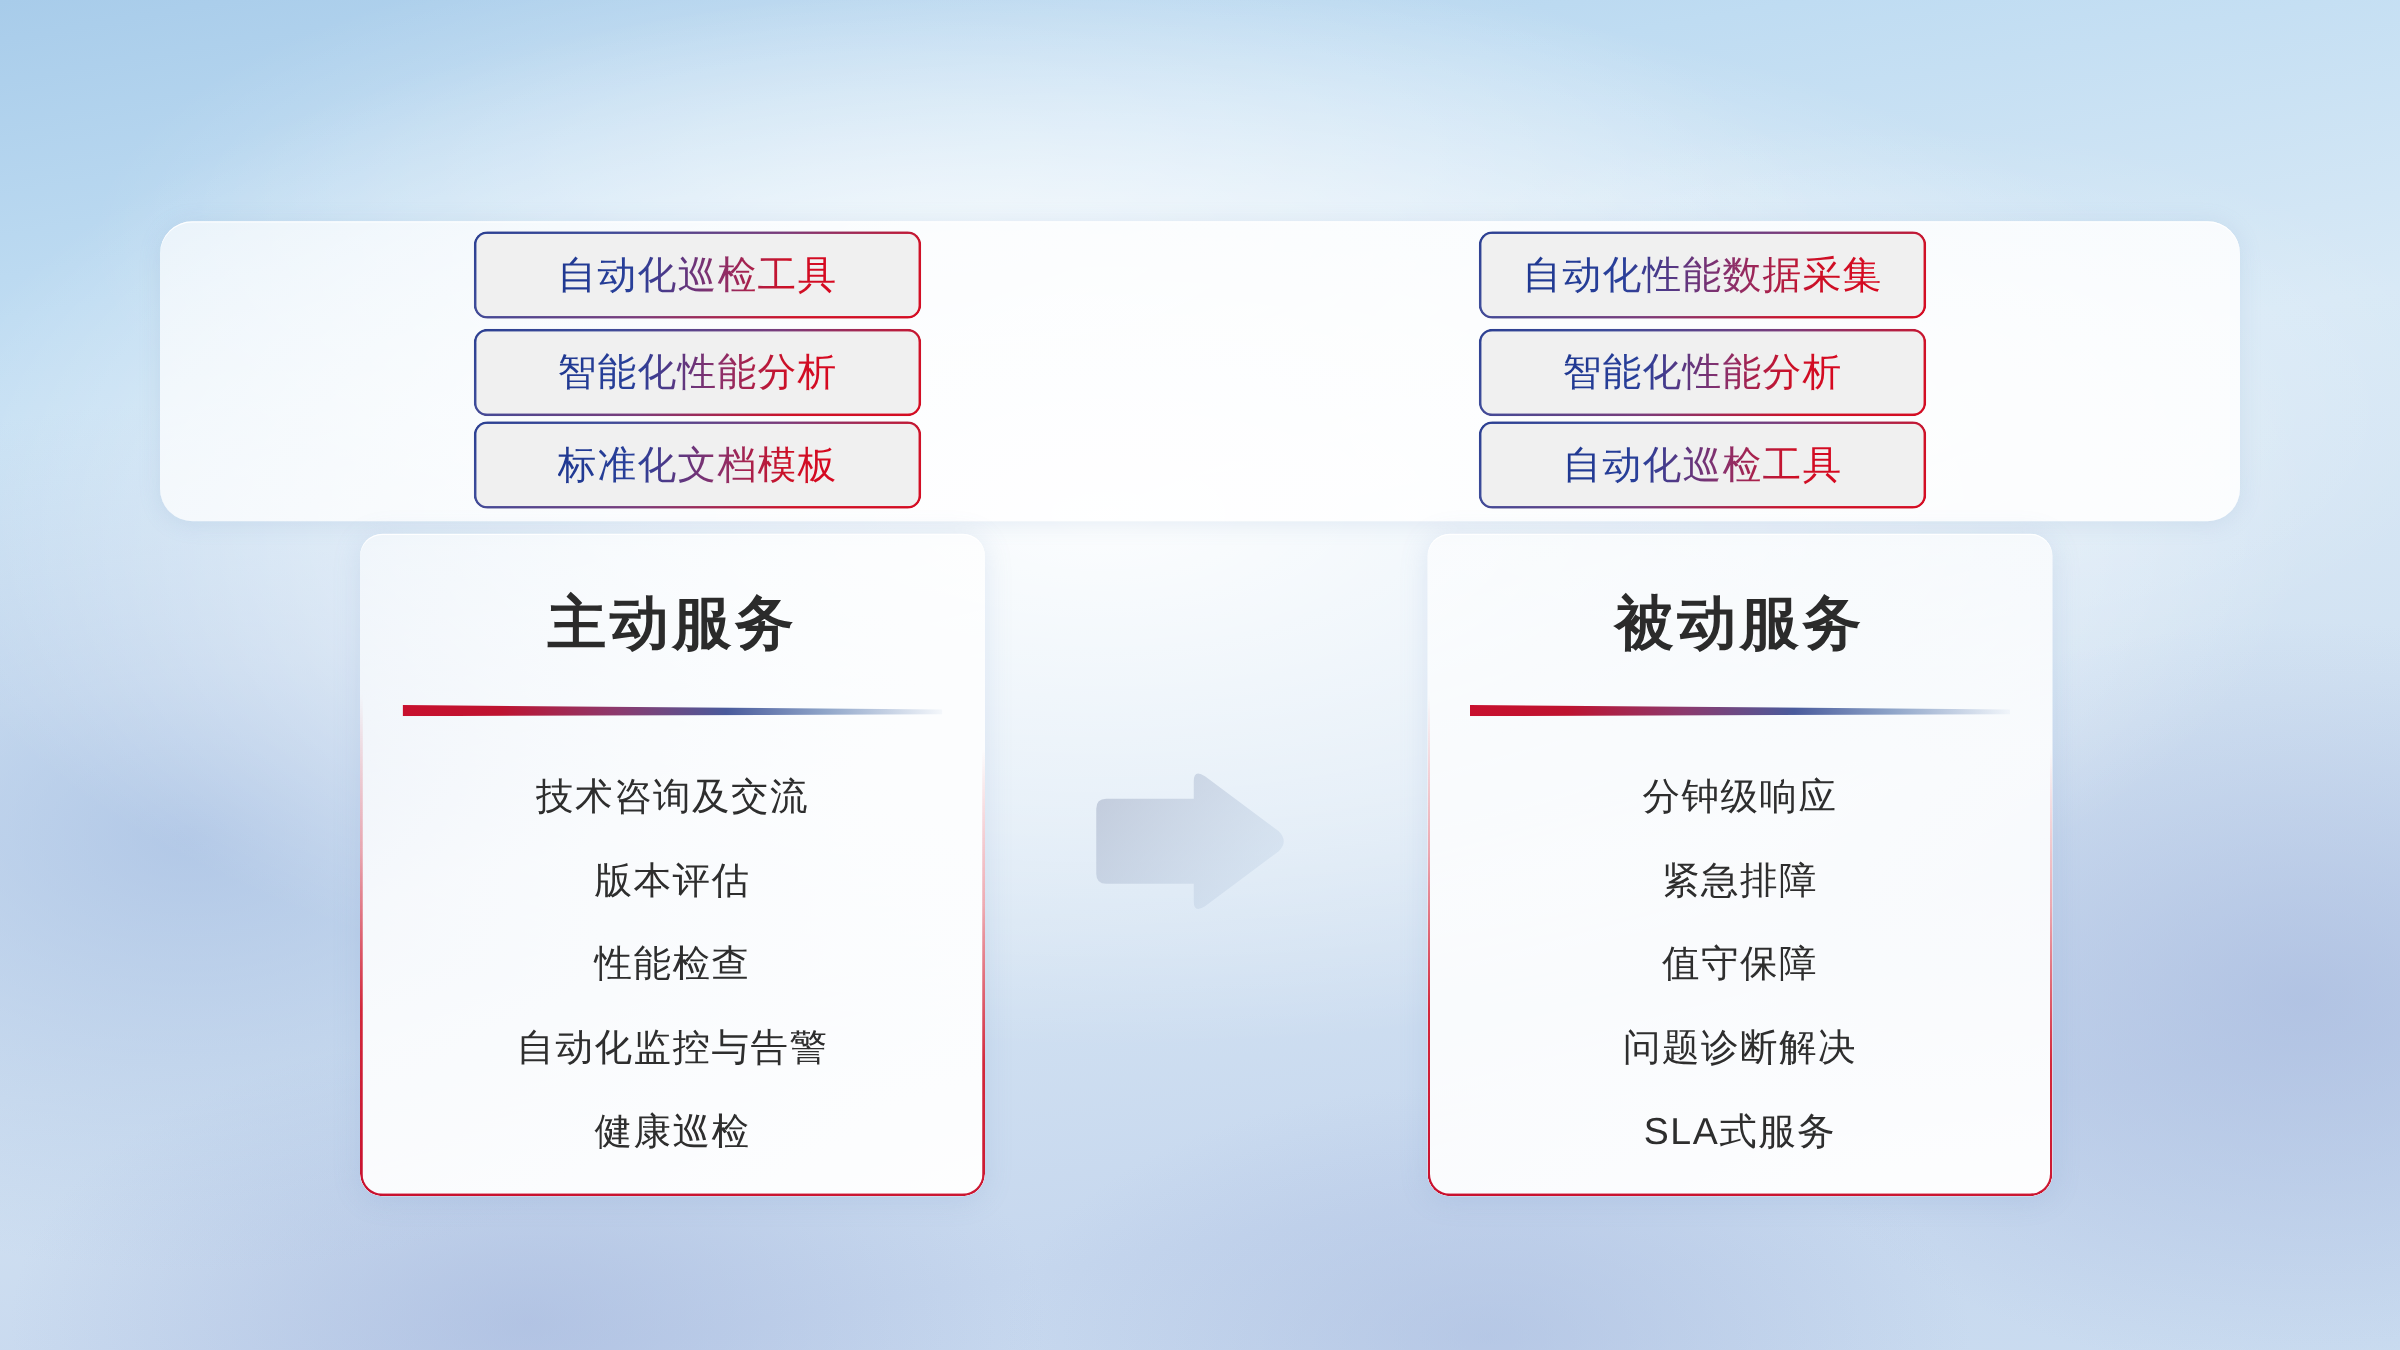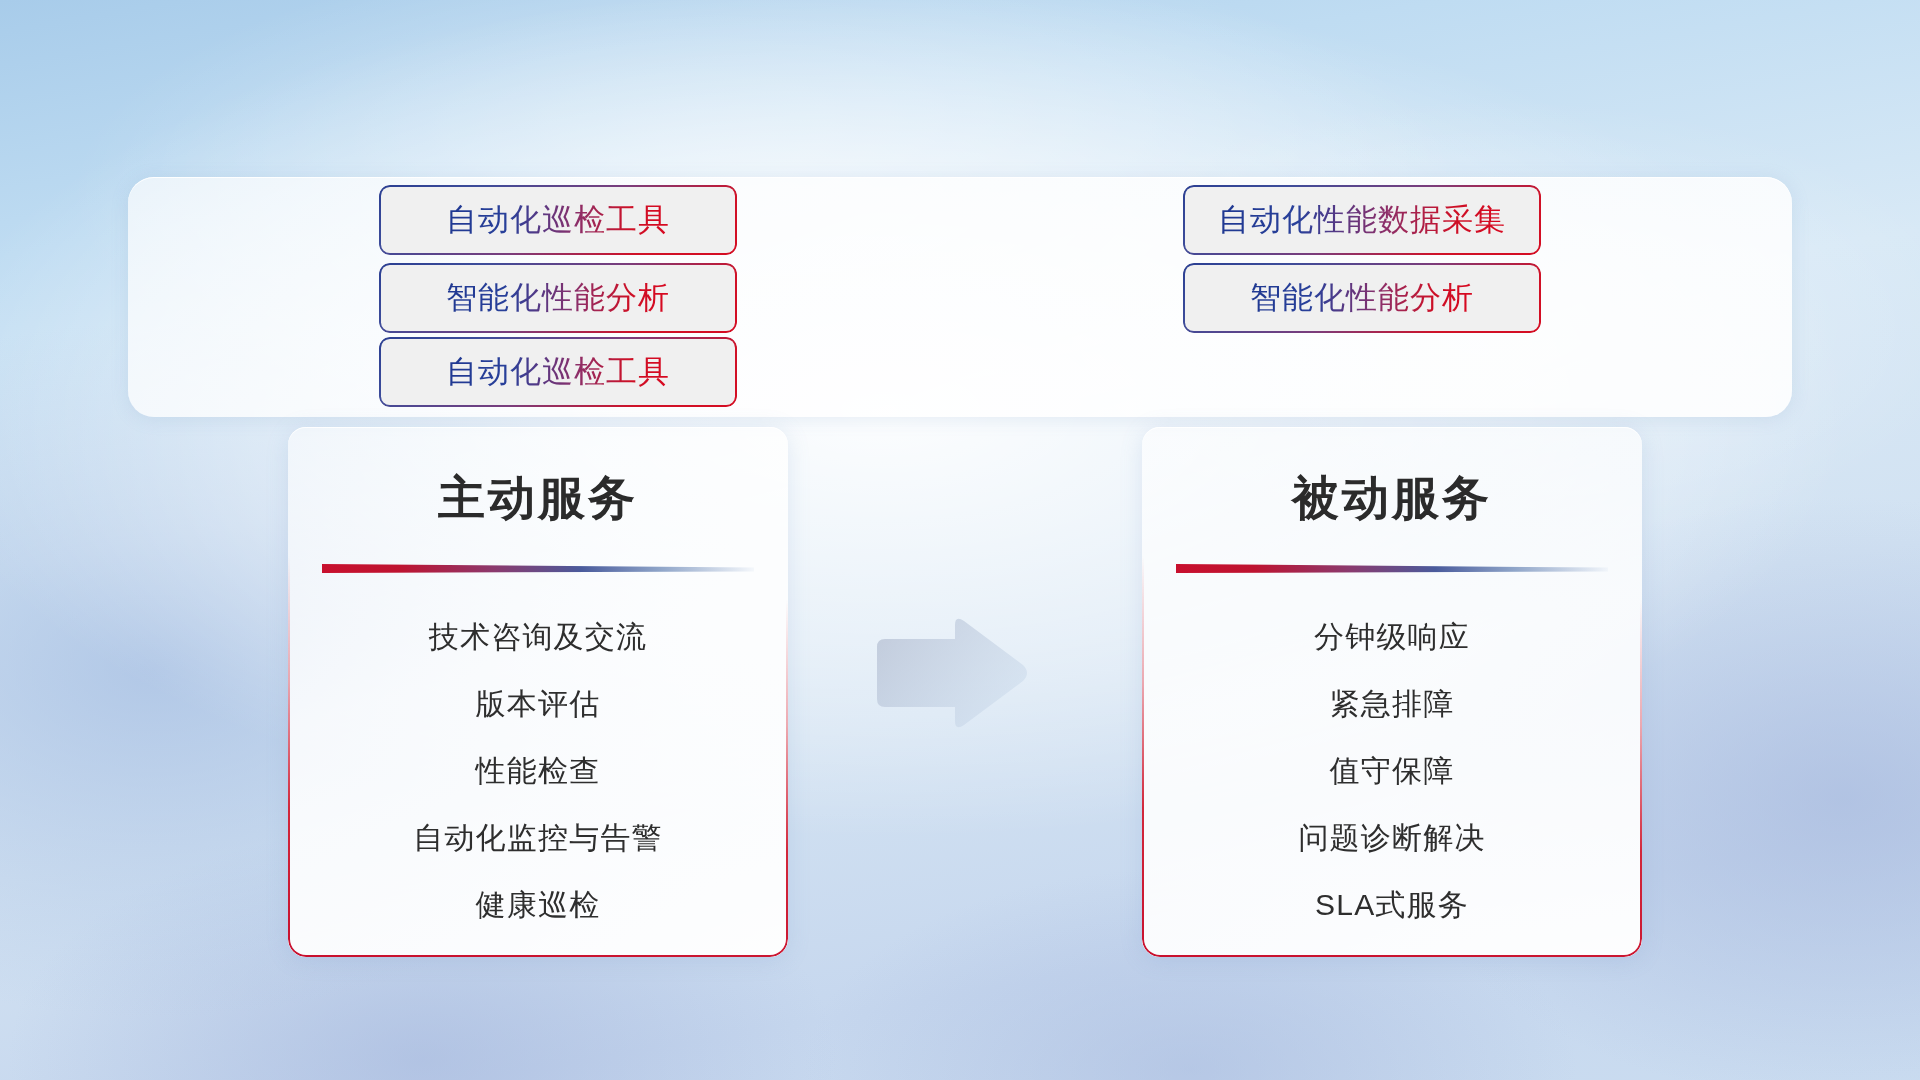--- a/index.html
+++ b/index.html
@@ -184,20 +184,23 @@
     <span class="pill-text">自动化性能数据采集</span>
   </div>
   <div class="pill">
     <span class="pill-text">智能化性能分析</span>
   </div>
 
   <div class="pill">
     <span class="pill-text">智能化性能分析</span>
   </div>
   <div class="pill">
+    <span class="pill-text">标准化文档模板</span>
+  </div>
+  <div class="pill">
     <span class="pill-text">自动化巡检工具</span>
   </div>
 
 </div>
 
 <div class="svc-card" id="card-active">
   <div class="svc-title">主动服务</div>
   <div class="svc-divider">
       <div class="bar"></div>
     </div>

